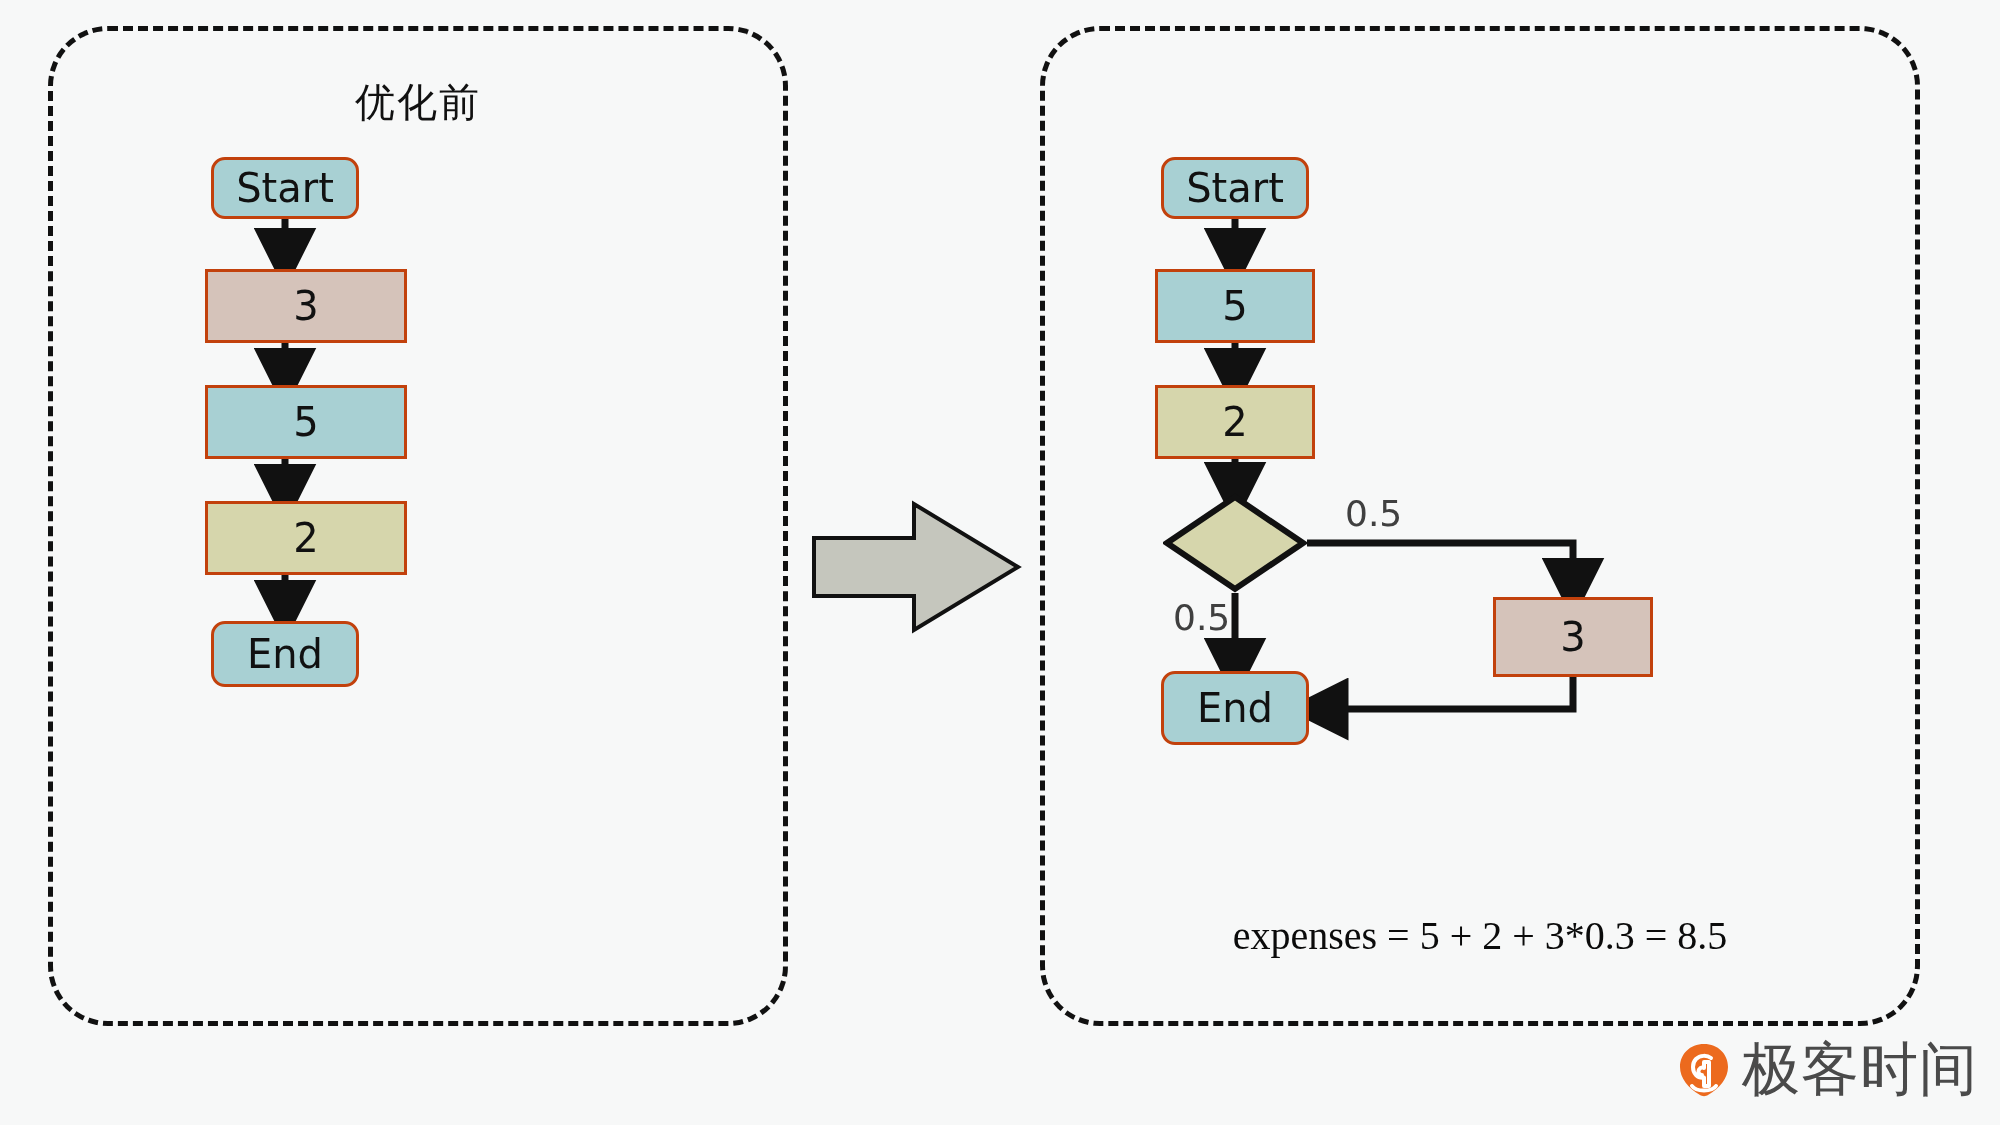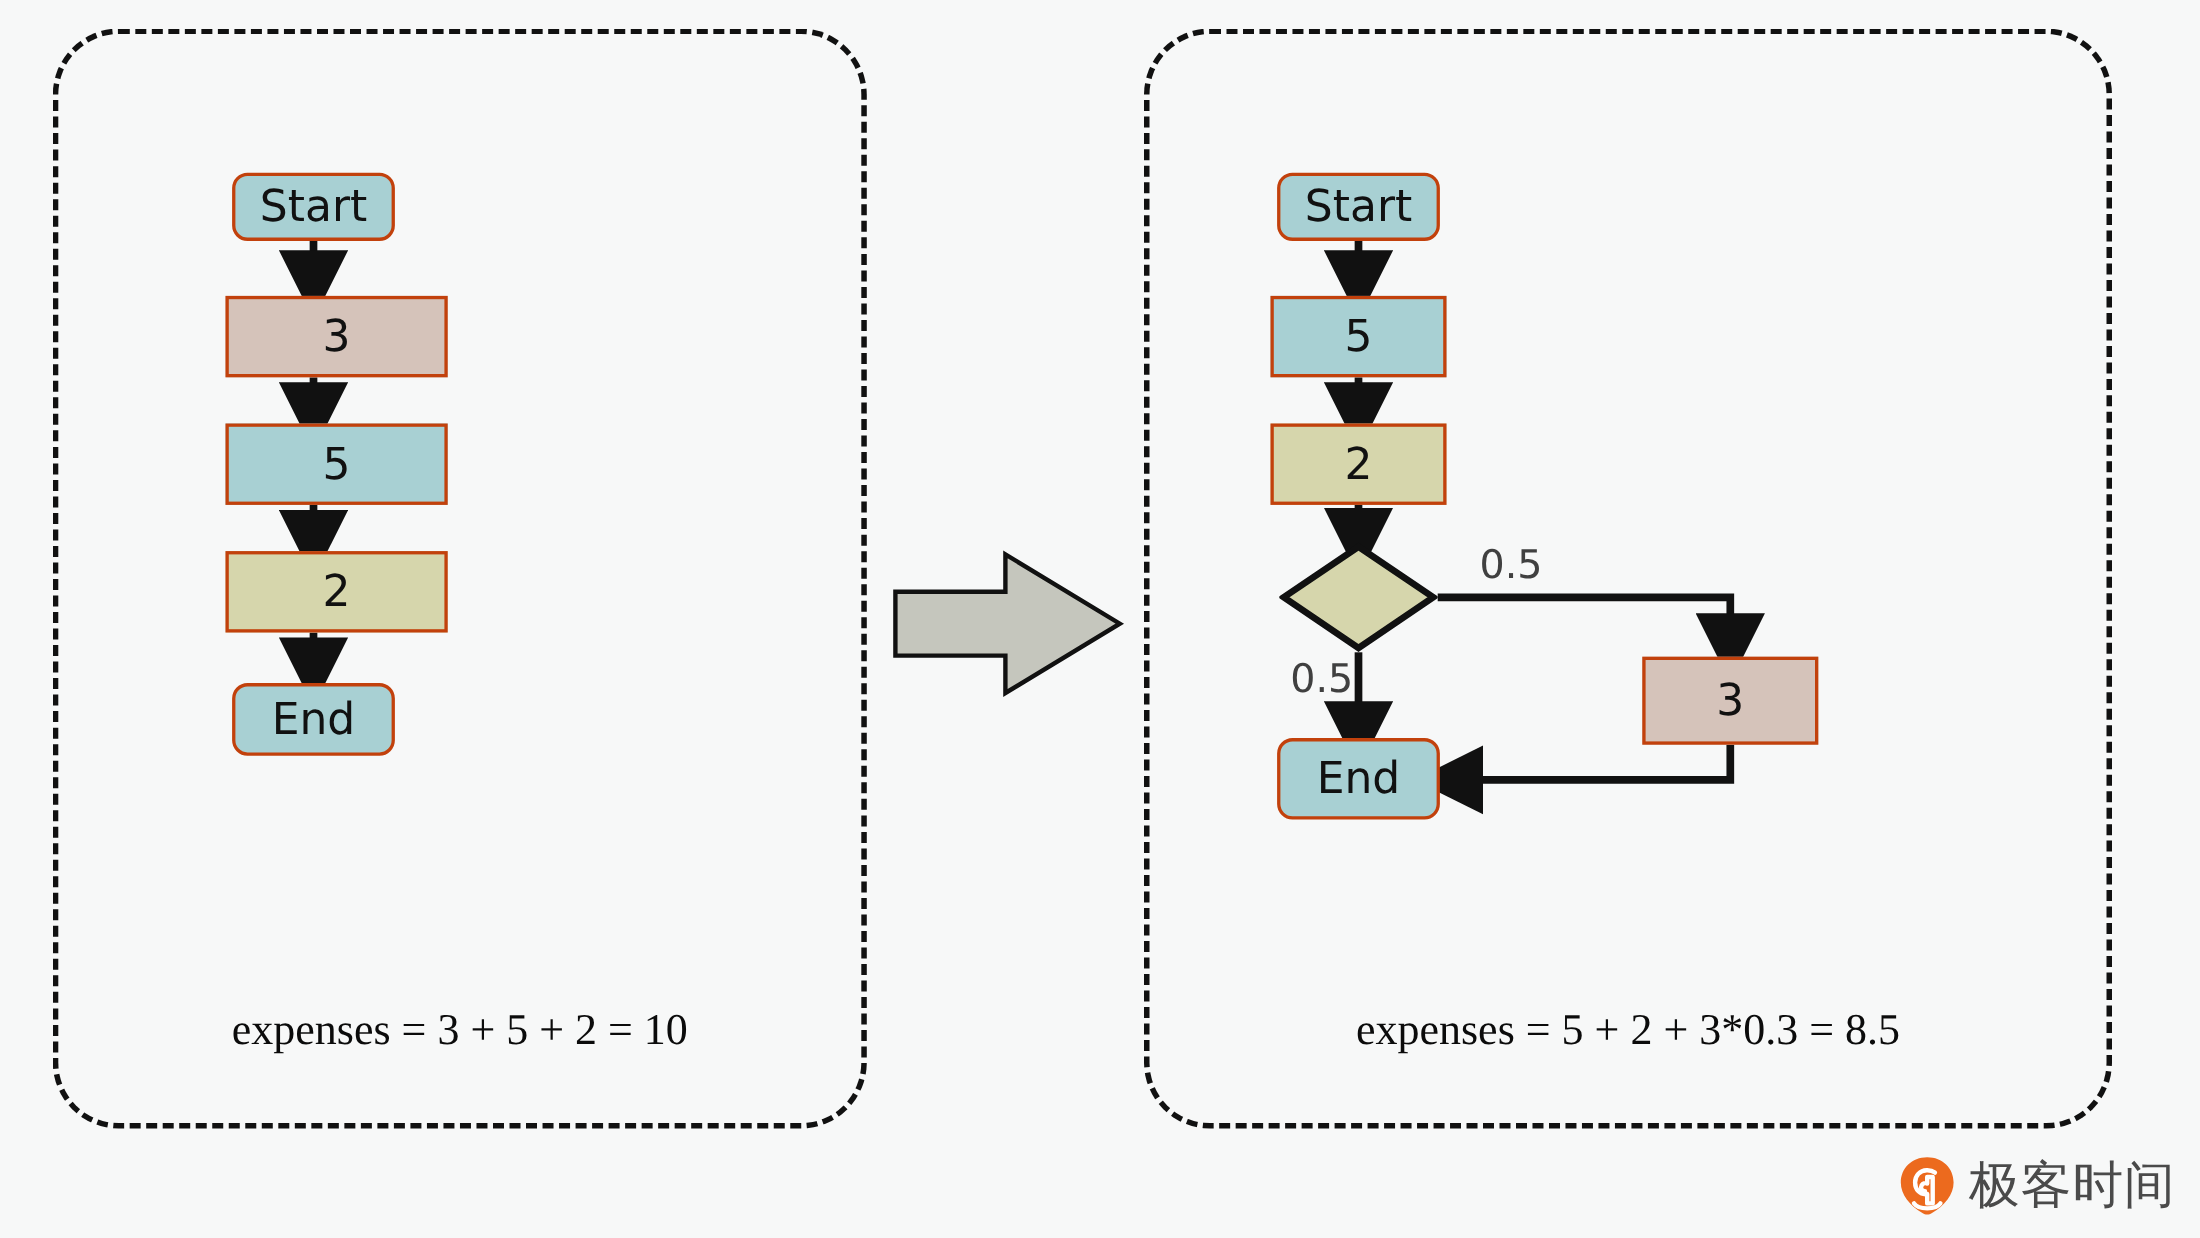--- a/index.html
+++ b/index.html
@@ -102,32 +102,33 @@
   
   #watermark {
     position: absolute;
     right: 22px;
     bottom: 16px;
     display: flex;
     align-items: center;
     gap: 12px;
   }
   #watermark .wm-text {
-    font-size: 46px;
+    font-size: 58px;
     color: #4a4a4a;
     font-family: Liberation Serif, serif;
     letter-spacing: 1px;
   }
 </style>
 </head>
 <body>
 
 <div class="stage">
 
   <div class="panel" id="panel-before">
+    <div class="panel-title">优化前</div>
 
     <svg class="links" width="740" height="1000" viewBox="0 0 740 1000">
       <defs>
         <marker id="ah-l" markerWidth="9" markerHeight="9" refX="4.5" refY="4.5" orient="auto" markerUnits="strokeWidth">
           <path d="M0,0 L9,4.5 L0,9 z" fill="#111111"></path>
         </marker>
       </defs>
       <line x1="232" y1="186" x2="232" y2="228" stroke="#111111" stroke-width="7" marker-end="url(#ah-l)"></line>
       <line x1="232" y1="312" x2="232" y2="348" stroke="#111111" stroke-width="7" marker-end="url(#ah-l)"></line>
       <line x1="232" y1="428" x2="232" y2="464" stroke="#111111" stroke-width="7" marker-end="url(#ah-l)"></line>
@@ -147,21 +148,20 @@
     </div>
 
     <div class="node" style="left:152px; top:470px; width:202px; height:74px; background:#d6d6ac;">
       <span>2</span>
     </div>
 
     <div class="node rounded" style="left:158px; top:590px; width:148px; height:66px; background:#a8d0d3;">
       <span>End</span>
     </div>
 
-    <div class="panel-formula">expenses = 3 + 5 + 2 = 10</div>
   </div>
 
   <svg id="transition-arrow" viewBox="0 0 220 150">
     <polygon points="8,46 108,46 108,12 212,75 108,138 108,104 8,104" fill="#c5c6bd" stroke="#111111" stroke-width="4" stroke-linejoin="miter"></polygon>
   </svg>
 
   <div class="panel" id="panel-after">
 
     <svg class="links" width="880" height="1000" viewBox="0 0 880 1000">
       <defs>

